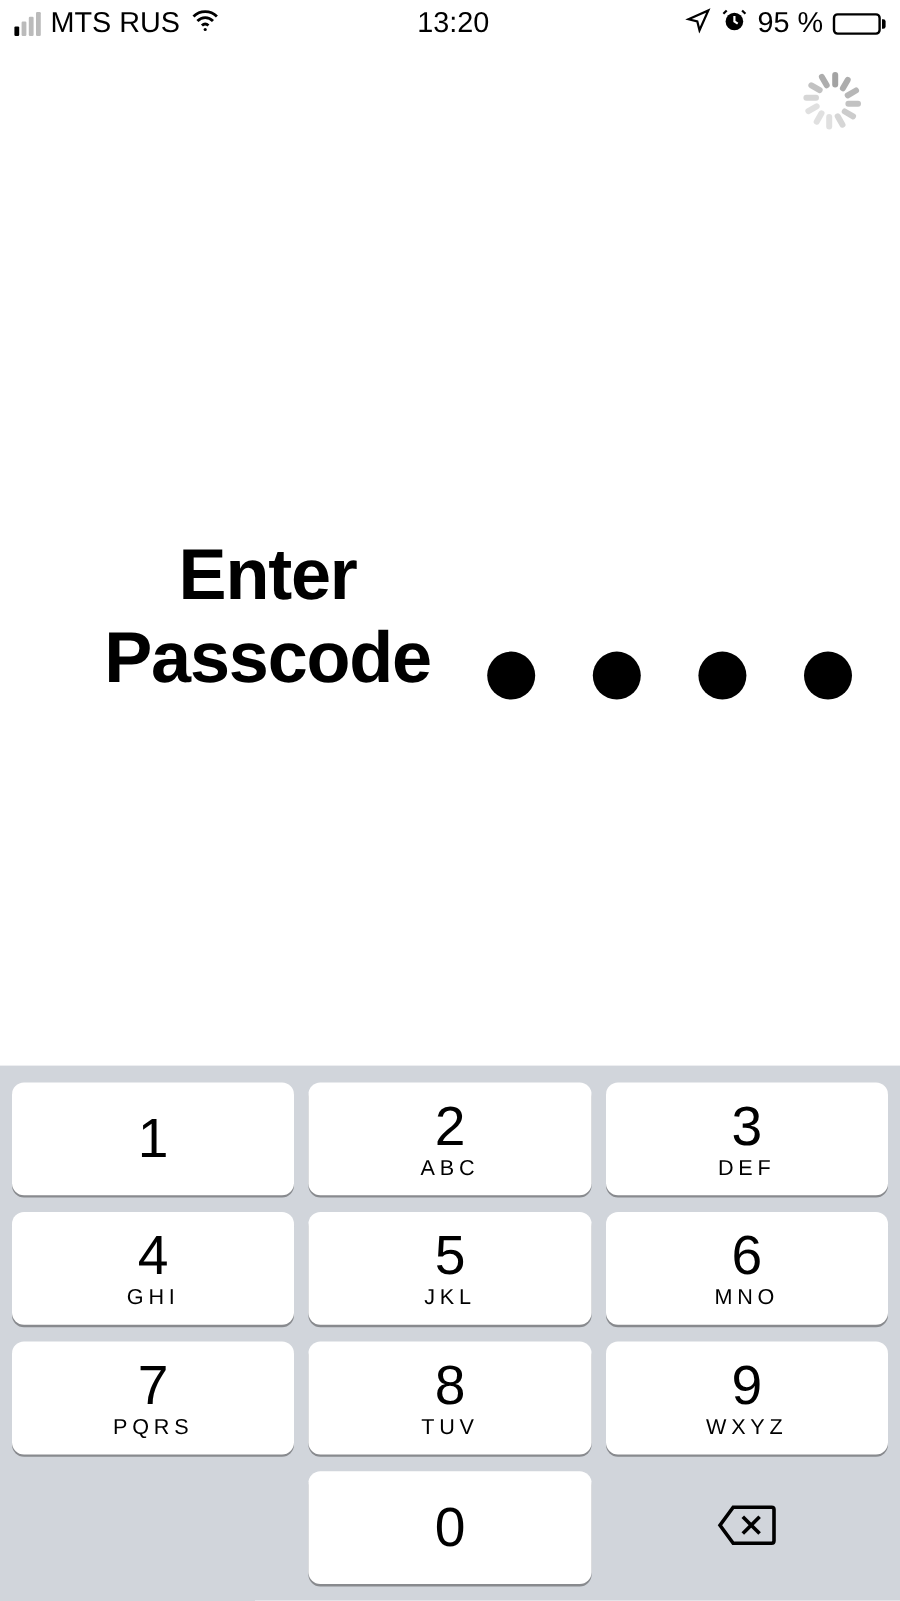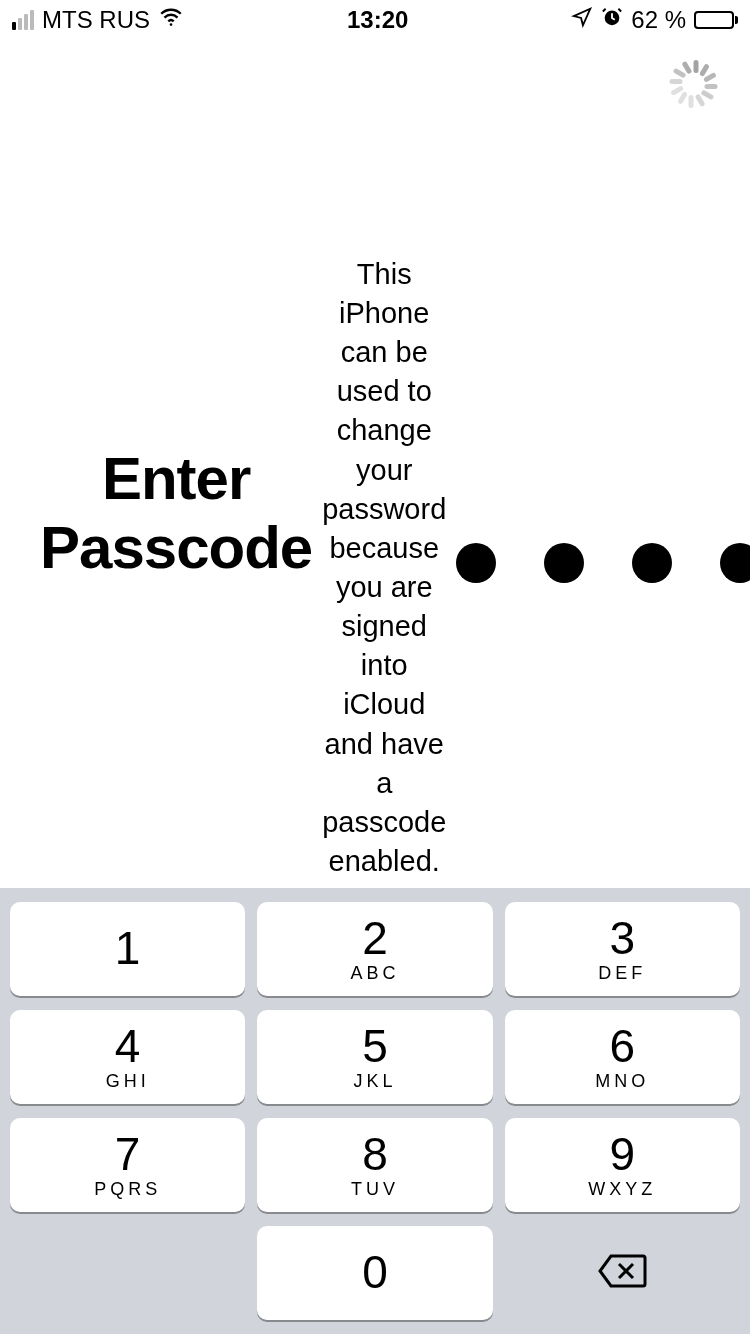--- a/index.html
+++ b/index.html
@@ -43,21 +43,21 @@
     }
     .signal-bars span:nth-child(1) { height: 8px; background: #000; }
     .signal-bars span:nth-child(2) { height: 12px; background: #bbb; }
     .signal-bars span:nth-child(3) { height: 16px; background: #bbb; }
     .signal-bars span:nth-child(4) { height: 20px; background: #bbb; }
     .wifi-icon svg {
       width: 26px;
       height: 26px;
     }
     .status-center {
-      font-weight: 700;
+      font-weight: 400;
     }
     .status-right {
       display: flex;
       align-items: center;
       gap: 8px;
     }
     .battery-icon {
       display: flex;
       align-items: center;
     }
@@ -224,21 +224,21 @@
       </svg>
     </span>
     <span>
       <svg width="22" height="22" viewBox="0 0 24 24" fill="#000">
         <circle cx="12" cy="13" r="8" fill="#000"></circle>
         <path d="M12 8 L12 13 L15 15" stroke="#fff" stroke-width="2" fill="none"></path>
         <path d="M5 3 L2 6" stroke="#000" stroke-width="2"></path>
         <path d="M19 3 L22 6" stroke="#000" stroke-width="2"></path>
       </svg>
     </span>
-    <span>62 %</span>
+    <span>95 %</span>
     <span class="battery-icon">
       <span class="battery-body"><span class="battery-fill"></span></span>
       <span class="battery-tip"></span>
     </span>
   </div>
 </div>
 
 <div class="spinner-row">
   <div class="spinner">
     <span></span>
@@ -251,21 +251,20 @@
       <span></span>
       <span></span>
       <span></span>
       <span></span>
       <span></span>
   </div>
 </div>
 
 <div class="content">
   <h1 class="page-title">Enter Passcode</h1>
-  <p class="description">This iPhone can be used to change your password because you are signed into iCloud and have a passcode enabled.</p>
   <div class="passcode-dots">
     <div class="dot"></div>
     <div class="dot"></div>
     <div class="dot"></div>
     <div class="dot"></div>
   </div>
 </div>
 
 <div class="keypad">
   <div class="key">

